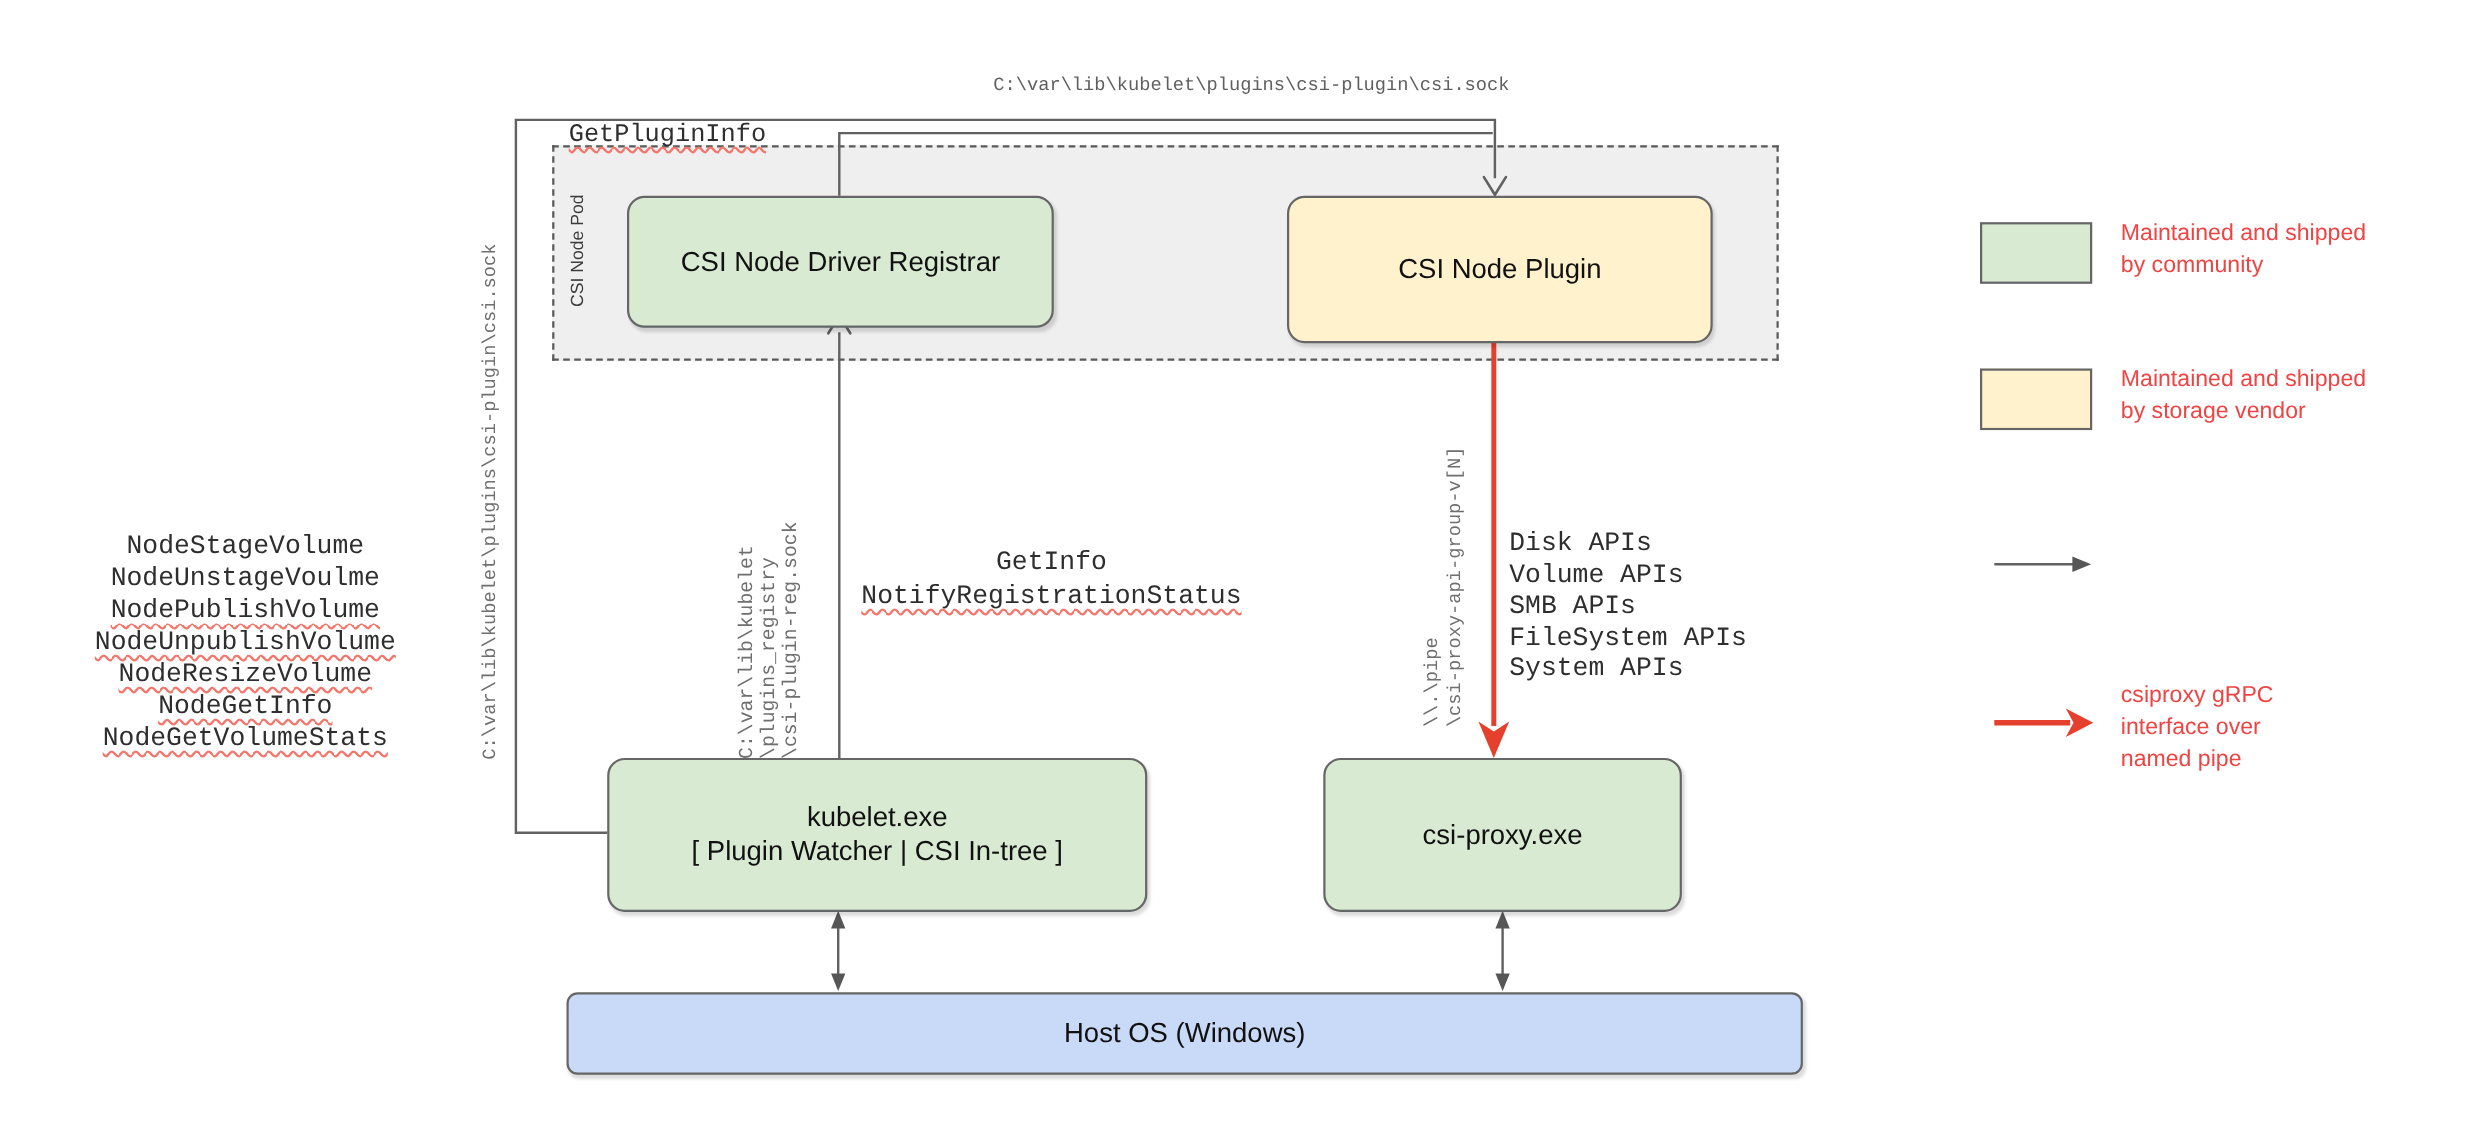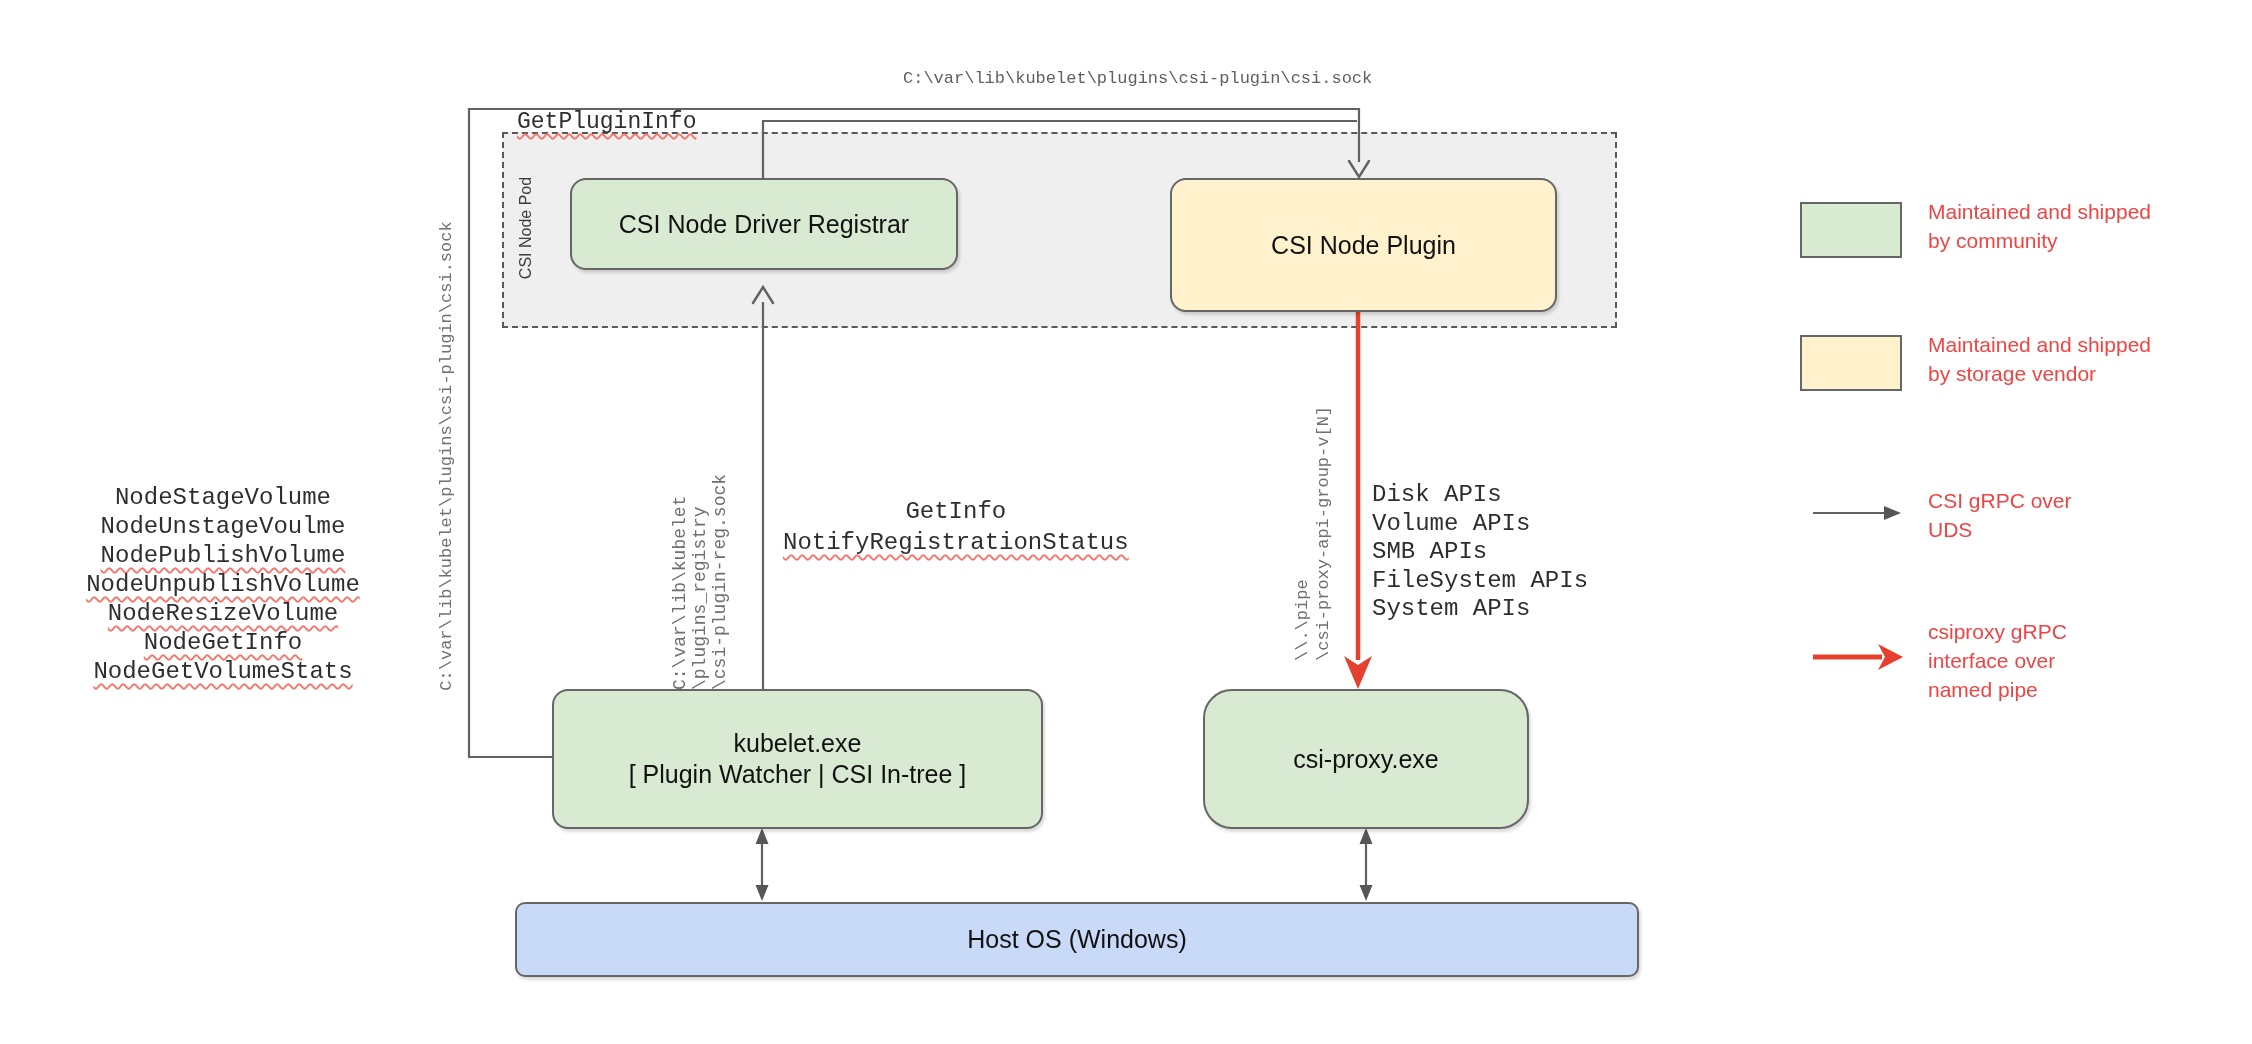--- a/index.html
+++ b/index.html
@@ -87,21 +87,21 @@
     </g>
   </svg>
 
   <div class="abs mono rpc squiggle" style="left:517px;top:66px;font-size:23px;line-height:30px;">GetPluginInfo</div>
   <div class="abs mono pathtext" style="left:903px;top:67px;font-size:17px;line-height:24px;">C:\var\lib\kubelet\plugins\csi-plugin\csi.sock</div>
 
   <div class="vtext mono" style="left:187px;top:445px;width:520px;text-align:center;">C:\var\lib\kubelet\plugins\csi-plugin\csi.sock</div>
 
   <div class="vtext" style="left:461px;top:217px;width:130px;text-align:center;color:#3c3c3c;font-size:16px;">CSI Node Pod</div>
 
-  <div class="box green" style="left:570px;top:178px;width:388px;height:92px;">
+  <div class="box green" style="left:570px;top:178px;width:388px;height:120px;">
     <span>CSI Node Driver Registrar</span>
   </div>
   <div class="box yellow" style="left:1170px;top:178px;width:387px;height:134px;">
     <span>CSI Node Plugin</span>
   </div>
 
   <div class="abs mono rpc" style="left:73px;top:442px;width:300px;text-align:center;font-size:24px;line-height:29px;">
     <div>NodeStageVolume</div>
     <div>NodeUnstageVoulme</div>
     <div class="squiggle">NodePublishVolume</div>
@@ -132,30 +132,29 @@
     <div>Volume APIs</div>
     <div>SMB APIs</div>
     <div>FileSystem APIs</div>
     <div>System APIs</div>
   </div>
 
   <div class="box green" style="left:552px;top:689px;width:491px;height:140px;">
     <span>kubelet.exe</span>
     <span>[ Plugin Watcher | CSI In-tree ]</span>
   </div>
-  <div class="box green" style="left:1203px;top:689px;width:326px;height:140px;border-radius:29px;">
+  <div class="box green" style="left:1203px;top:689px;width:326px;height:140px;">
     <span>csi-proxy.exe</span>
   </div>
   <div class="box blue" style="left:515px;top:902px;width:1124px;height:75px;border-radius:10px;">
     <span>Host OS (Windows)</span>
   </div>
 
   <div class="swatch" style="left:1800px;top:202px;background:#d9ead3;"></div>
   <div class="abs legend-label" style="left:1928px;top:197px;width:235px;">Maintained and shipped by community</div>
 
   <div class="swatch" style="left:1800px;top:335px;background:#fff2cc;"></div>
   <div class="abs legend-label" style="left:1928px;top:330px;width:235px;">Maintained and shipped by storage vendor</div>
 
-  <div class="abs legend-label" style="left:1928px;top:486px;width:170px;">CSI gRPC over UDS</div>
 
   <div class="abs legend-label" style="left:1928px;top:617px;width:165px;">csiproxy gRPC interface over named pipe</div>
 
 </div>
 
 </body></html>

